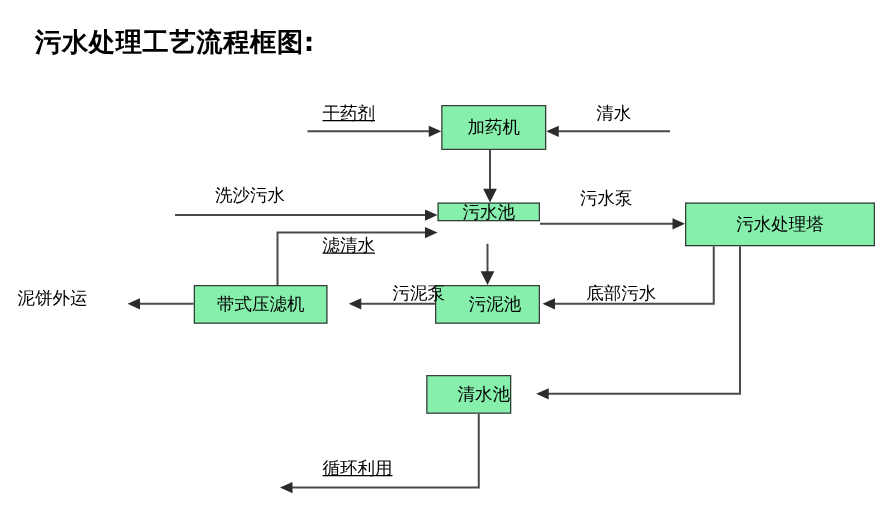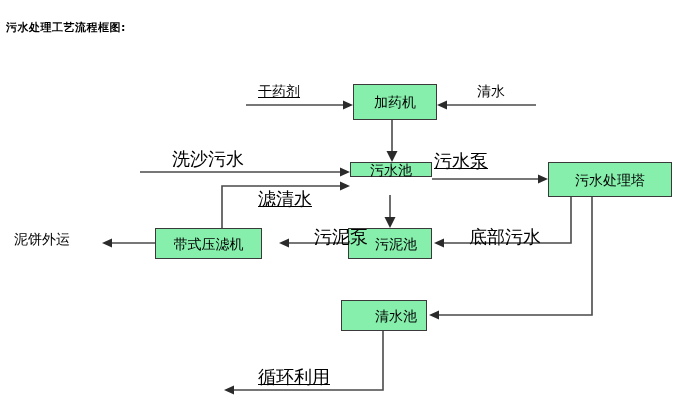--- a/index.html
+++ b/index.html
@@ -10,43 +10,43 @@
   body {
     width: 700px;
     height: 420px;
     position: relative;
     font-family: "DejaVu Sans", "Liberation Sans", sans-serif;
     color: #000000;
     overflow: hidden;
   }
   #diagram-title {
     position: absolute;
-    left: 6px;
+    left: 28px;
     top: 20px;
-    font-size: 11px;
+    font-size: 21px;
     font-weight: bold;
     letter-spacing: 0.5px;
     white-space: nowrap;
   }
   .node {
     position: absolute;
     box-sizing: border-box;
     border: 1.5px solid #3a3a3a;
     background: #86efac;
     display: flex;
     align-items: center;
     justify-content: center;
     font-size: 14px;
     line-height: 1;
     white-space: nowrap;
     z-index: 3;
   }
   .edge-label {
     position: absolute;
-    font-size: 18px;
+    font-size: 14px;
     line-height: 1;
     white-space: nowrap;
     z-index: 4;
     background: transparent;
   }
   .term-label {
     position: absolute;
     font-size: 14px;
     line-height: 1;
     white-space: nowrap;
@@ -114,45 +114,45 @@
 </svg>
 
 <div class="node" style="left:353px; top:84px; width:84px; height:36px;">
   <span>加药机</span>
 </div>
 
 <div class="node" style="left:350px; top:162px; width:82px; height:15px;">
   <span>污水池</span>
 </div>
 
-<div class="node" style="left:548px; top:162px; width:124px; height:35px;text-align:right;">
+<div class="node" style="left:548px; top:162px; width:152px; height:35px;text-align:right;">
   <span>污水处理塔</span>
 </div>
 
 <div class="node" style="left:155px; top:228px; width:107px; height:31px;">
   <span>带式压滤机</span>
 </div>
 
 <div class="node" style="left:348px; top:228px; width:84px; height:31px;padding-left:12px;">
   <span>污泥池</span>
 </div>
 
-<div class="node" style="left:341px; top:300px; width:86px; height:31px;padding-left:24px;">
+<div class="node" style="left:341px; top:300px; width:68px; height:31px;padding-left:24px;">
   <span>清水池</span>
 </div>
 
 <div class="term-label" style="left:258px; top:84px;text-decoration:underline;">干药剂</div>
 
 <div class="term-label" style="left:477px; top:84px;">清水</div>
 
 <div class="edge-label" style="left:172px; top:150px;">洗沙污水</div>
 
 <div class="edge-label" style="left:258px; top:190px;text-decoration:underline;">滤清水</div>
 
-<div class="edge-label" style="left:434px; top:152px;text-decoration:underline;">污水泵</div>
+<div class="edge-label" style="left:464px; top:152px;">污水泵</div>
 
 <div class="edge-label" style="left:291px; top:228px;margin-left:23px;">污泥泵</div>
 
 <div class="edge-label" style="left:469px; top:228px;">底部污水</div>
 
 <div class="term-label" style="left:14px; top:232px;">泥饼外运</div>
 
 <div class="edge-label" style="left:258px; top:368px;text-decoration:underline;">循环利用</div>
 
 </body></html>

